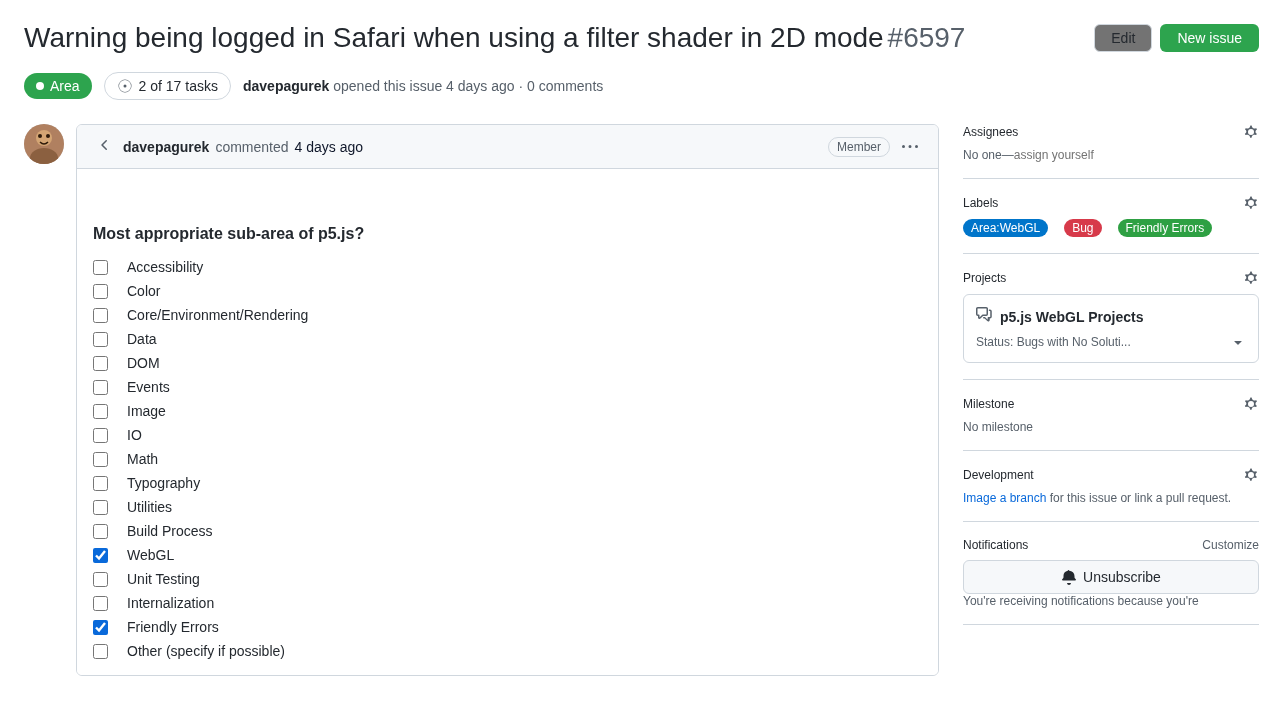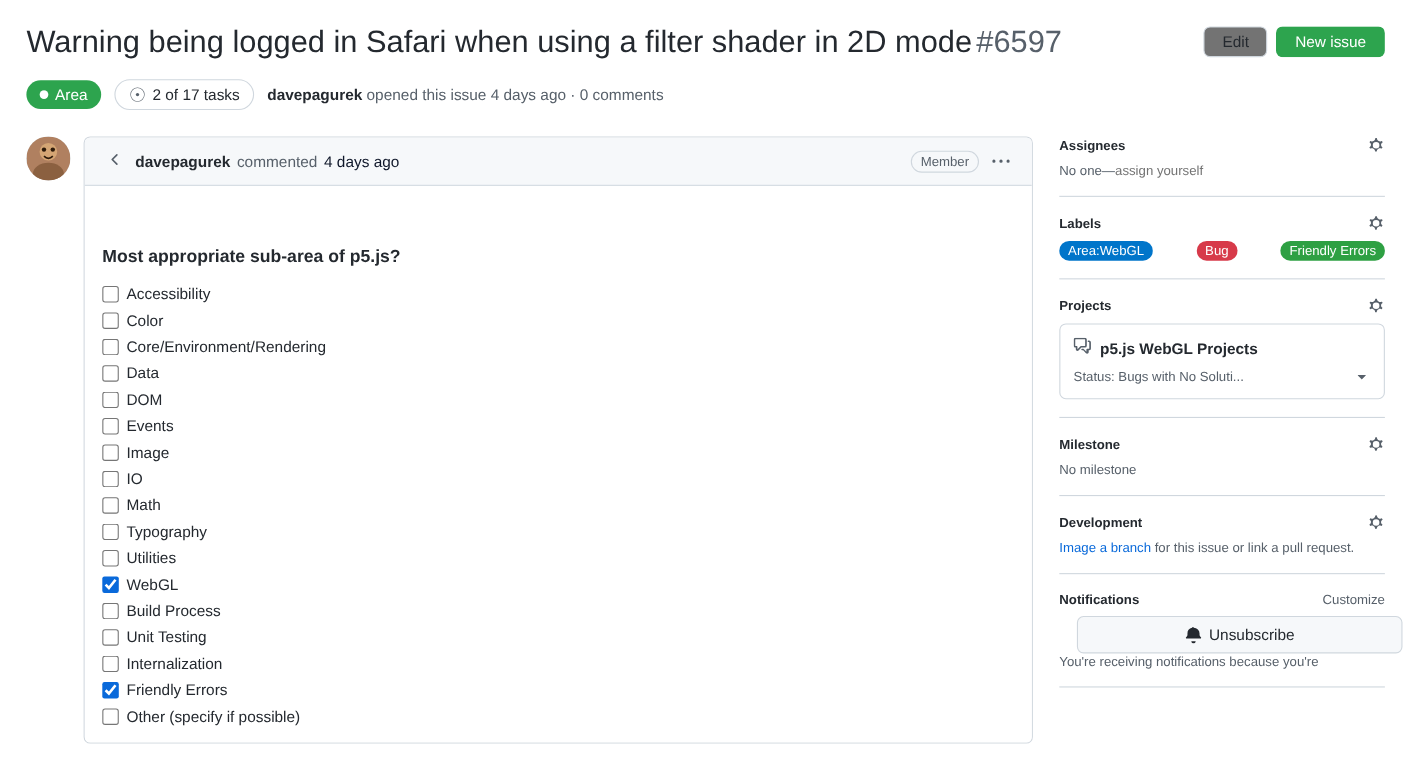--- a/index.html
+++ b/index.html
@@ -229,21 +229,21 @@
     .checkbox-list {
       list-style: none;
       display: flex;
       flex-direction: column;
       gap: 8px;
     }
 
     .checkbox-item {
       display: flex;
       align-items: center;
-      gap: 7px;
+      gap: 19px;
     }
 
     .checkbox-item input[type="checkbox"] {
       width: 15px;
       height: 15px;
       cursor: pointer;
       accent-color: #0969da;
     }
 
     .checkbox-item label {
@@ -268,21 +268,21 @@
 
     .sidebar-section-header {
       display: flex;
       align-items: center;
       justify-content: space-between;
       margin-bottom: 8px;
     }
 
     .sidebar-section-title {
       font-size: 12px;
-      font-weight: 700;
+      font-weight: 400;
       color: #24292f;
     }
 
     .sidebar-gear-btn {
       background: none;
       border: none;
       cursor: pointer;
       color: #57606a;
       display: flex;
       align-items: center;
@@ -298,22 +298,21 @@
       text-decoration: none;
     }
 
     .em-dash {
       color: #57606a;
     }
 
     .labels-list {
       display: flex;
       flex-wrap: wrap;
-      gap: 0;
-      justify-content: space-between;
+      gap: 16px;
     }
 
     .label-badge {
       padding: 2px 8px;
       border-radius: 20px;
       font-size: 12px;
       font-weight: 500;
     }
 
     .project-card {
@@ -366,21 +365,20 @@
       border-radius: 6px;
       background: #f6f8fa;
       color: #24292f;
       font-size: 14px;
       cursor: pointer;
       display: flex;
       align-items: center;
       justify-content: center;
       gap: 6px;
       margin-top: 8px;
-      margin-left: 16px;
     }
 
     .notifications-header {
       display: flex;
       align-items: center;
       justify-content: space-between;
       margin-bottom: 8px;
     }
 
     .customize-link {
@@ -514,26 +512,26 @@
                 </li>
                 <li class="checkbox-item">
                   <input type="checkbox" style="">
                   <label>Typography</label>
                 </li>
                 <li class="checkbox-item">
                   <input type="checkbox" style="">
                   <label>Utilities</label>
                 </li>
                 <li class="checkbox-item">
+                  <input type="checkbox" style="">
+                  <label>Build Process</label>
+                </li>
+                <li class="checkbox-item">
                   <input type="checkbox" checked="" style="">
                   <label>WebGL</label>
-                </li>
-                <li class="checkbox-item">
-                  <input type="checkbox" style="">
-                  <label>Build Process</label>
                 </li>
                 <li class="checkbox-item">
                   <input type="checkbox" style="">
                   <label>Unit Testing</label>
                 </li>
                 <li class="checkbox-item">
                   <input type="checkbox" style="">
                   <label>Internalization</label>
                 </li>
                 <li class="checkbox-item">

